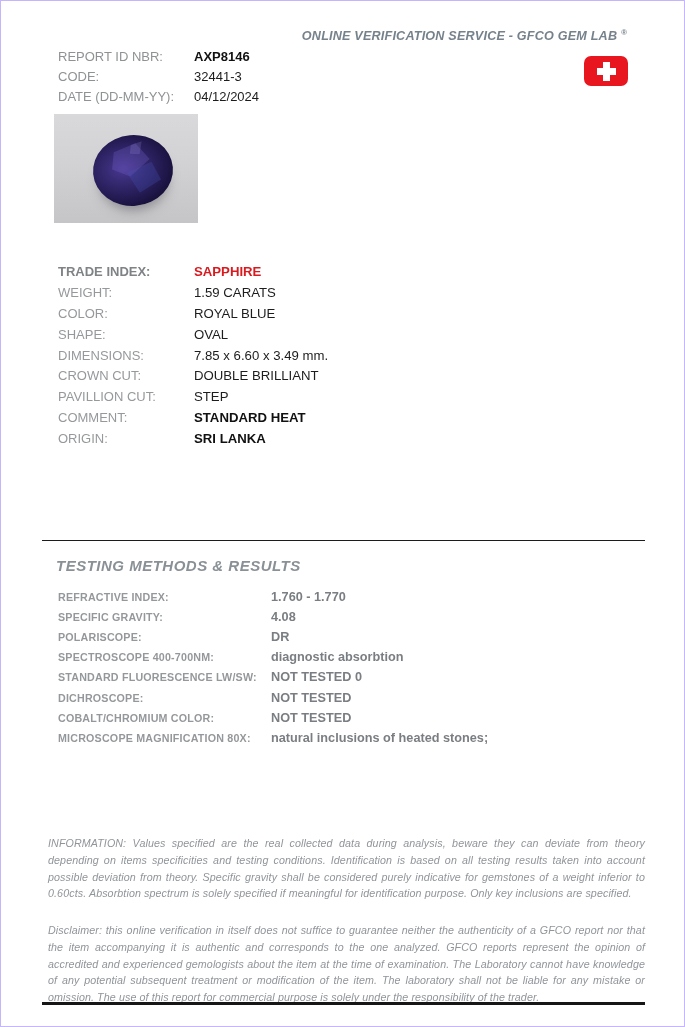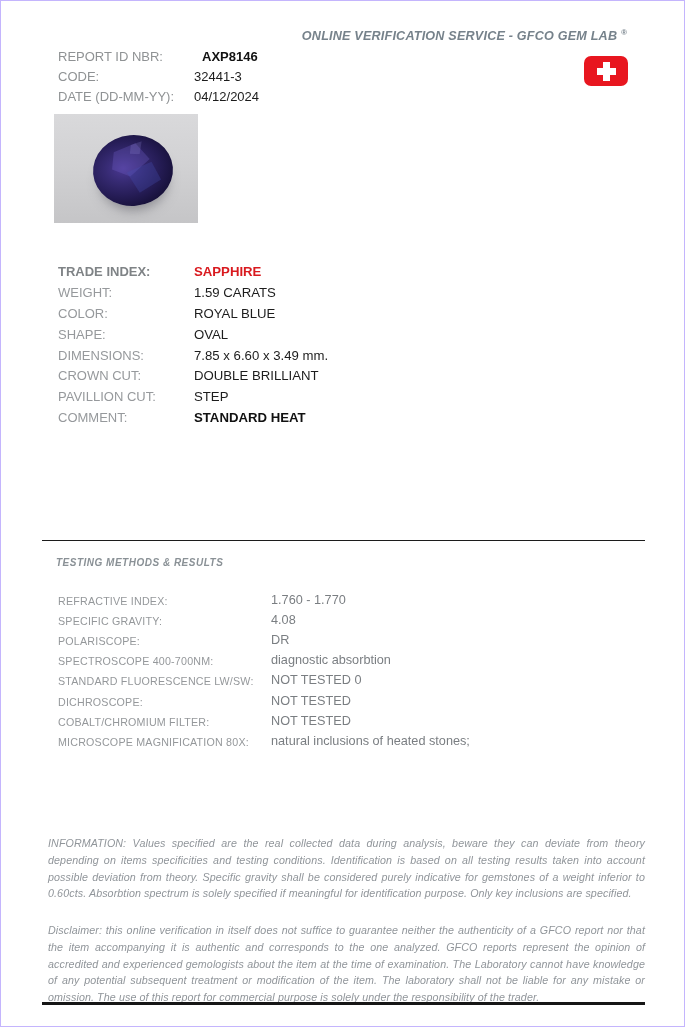--- a/index.html
+++ b/index.html
@@ -16,21 +16,21 @@
   .header-title{
     position:absolute;top:27px;right:57px;
     font-size:12.6px;font-weight:bold;font-style:italic;
     color:#76828b;letter-spacing:.2px;white-space:nowrap;
   }
   .header-title sup{font-size:8px;}
   .meta{position:absolute;left:57px;top:48px;}
   .meta .row{display:flex;align-items:baseline;height:19.8px;}
   .meta .lbl{width:136px;font-size:13px;color:#8f9294;}
   .meta .val{font-size:13px;color:#1c1c1c;}
-  .meta .val.b{font-weight:bold;color:#111;margin-left:8px;}
+  .meta .val.b{font-weight:bold;color:#111;}
   
   .flag{
     position:absolute;left:583px;top:55px;width:44px;height:30px;
     border-radius:7px;
   }
   .flag .cv{position:absolute;left:50%;top:50%;width:7px;height:19px;margin:-9.5px 0 0 -3.5px;background:#fff;}
   .flag .ch{position:absolute;left:50%;top:50%;width:19px;height:7px;margin:-3.5px 0 0 -9.5px;background:#fff;}
   
   .photo{
     position:absolute;left:53px;top:113px;width:144px;height:109px;
@@ -60,25 +60,25 @@
   .specs .lbl.b{font-weight:bold;color:#7f8386;}
   .specs .val{font-size:13.2px;color:#1d1d1d;}
   .specs .val.b{font-weight:bold;color:#111;}
   .specs .val.red{color:#d91a1f;}
   
   .divider{position:absolute;left:41px;top:539px;width:603px;height:1px;background:#1c1c1c;}
   .bottom-line{position:absolute;left:41px;top:1001px;width:603px;height:3px;background:#161616;}
   
   .testing-title{
     position:absolute;left:55px;top:556px;
-    font-size:10px;font-weight:bold;font-style:italic;
+    font-size:15px;font-weight:bold;font-style:italic;
     color:#8a9196;letter-spacing:.5px;
   }
   .testing{position:absolute;left:57px;top:586px;}
-  .testing .row{display:flex;align-items:flex-end;height:20.1px;}
+  .testing .row{display:flex;align-items:center;height:20.1px;font-weight:bold;}
   .testing .lbl{width:213px;font-size:10.7px;color:#95989b;letter-spacing:.2px;}
   .testing .val{font-size:12.7px;color:#7a7e82;}
   
   .para{
     position:absolute;left:47px;width:597px;
     font-size:10.7px;font-style:italic;color:#90959a;
     text-align:justify;line-height:16.8px;letter-spacing:.1px;
   }
   .para.info{top:834px;}
   .para.disclaimer{top:921px;}
@@ -144,20 +144,24 @@
       <span class="val">DOUBLE BRILLIANT</span>
     </div>
     <div class="row">
       <span class="lbl">PAVILLION CUT:</span>
       <span class="val">STEP</span>
     </div>
     <div class="row">
       <span class="lbl">COMMENT:</span>
       <span class="val b">STANDARD HEAT</span>
     </div>
+    <div class="row">
+      <span class="lbl">ORIGIN:</span>
+      <span class="val b">SRI LANKA</span>
+    </div>
   </div>
 
   <div class="divider"></div>
 
   <div class="testing-title">TESTING METHODS &amp; RESULTS</div>
 
   <div class="testing">
     <div class="row">
       <span class="lbl">REFRACTIVE INDEX:</span>
       <span class="val">1.760 - 1.770</span>
@@ -176,21 +180,21 @@
     </div>
     <div class="row">
       <span class="lbl">STANDARD FLUORESCENCE LW/SW:</span>
       <span class="val">NOT TESTED 0</span>
     </div>
     <div class="row">
       <span class="lbl">DICHROSCOPE:</span>
       <span class="val">NOT TESTED</span>
     </div>
     <div class="row">
-      <span class="lbl">COBALT/CHROMIUM FILTER:</span>
+      <span class="lbl">COBALT/CHROMIUM COLOR:</span>
       <span class="val">NOT TESTED</span>
     </div>
     <div class="row">
       <span class="lbl">MICROSCOPE MAGNIFICATION 80X:</span>
       <span class="val">natural inclusions of heated stones;</span>
     </div>
   </div>
 
   <div class="para info">INFORMATION: Values specified are the real collected data during analysis, beware they can deviate from theory depending on items specificities and testing conditions. Identification is based on all testing results taken into account possible deviation from theory. Specific gravity shall be considered purely indicative for gemstones of a weight inferior to 0.60cts. Absorbtion spectrum is solely specified if meaningful for identification purpose. Only key inclusions are specified.</div>
 

